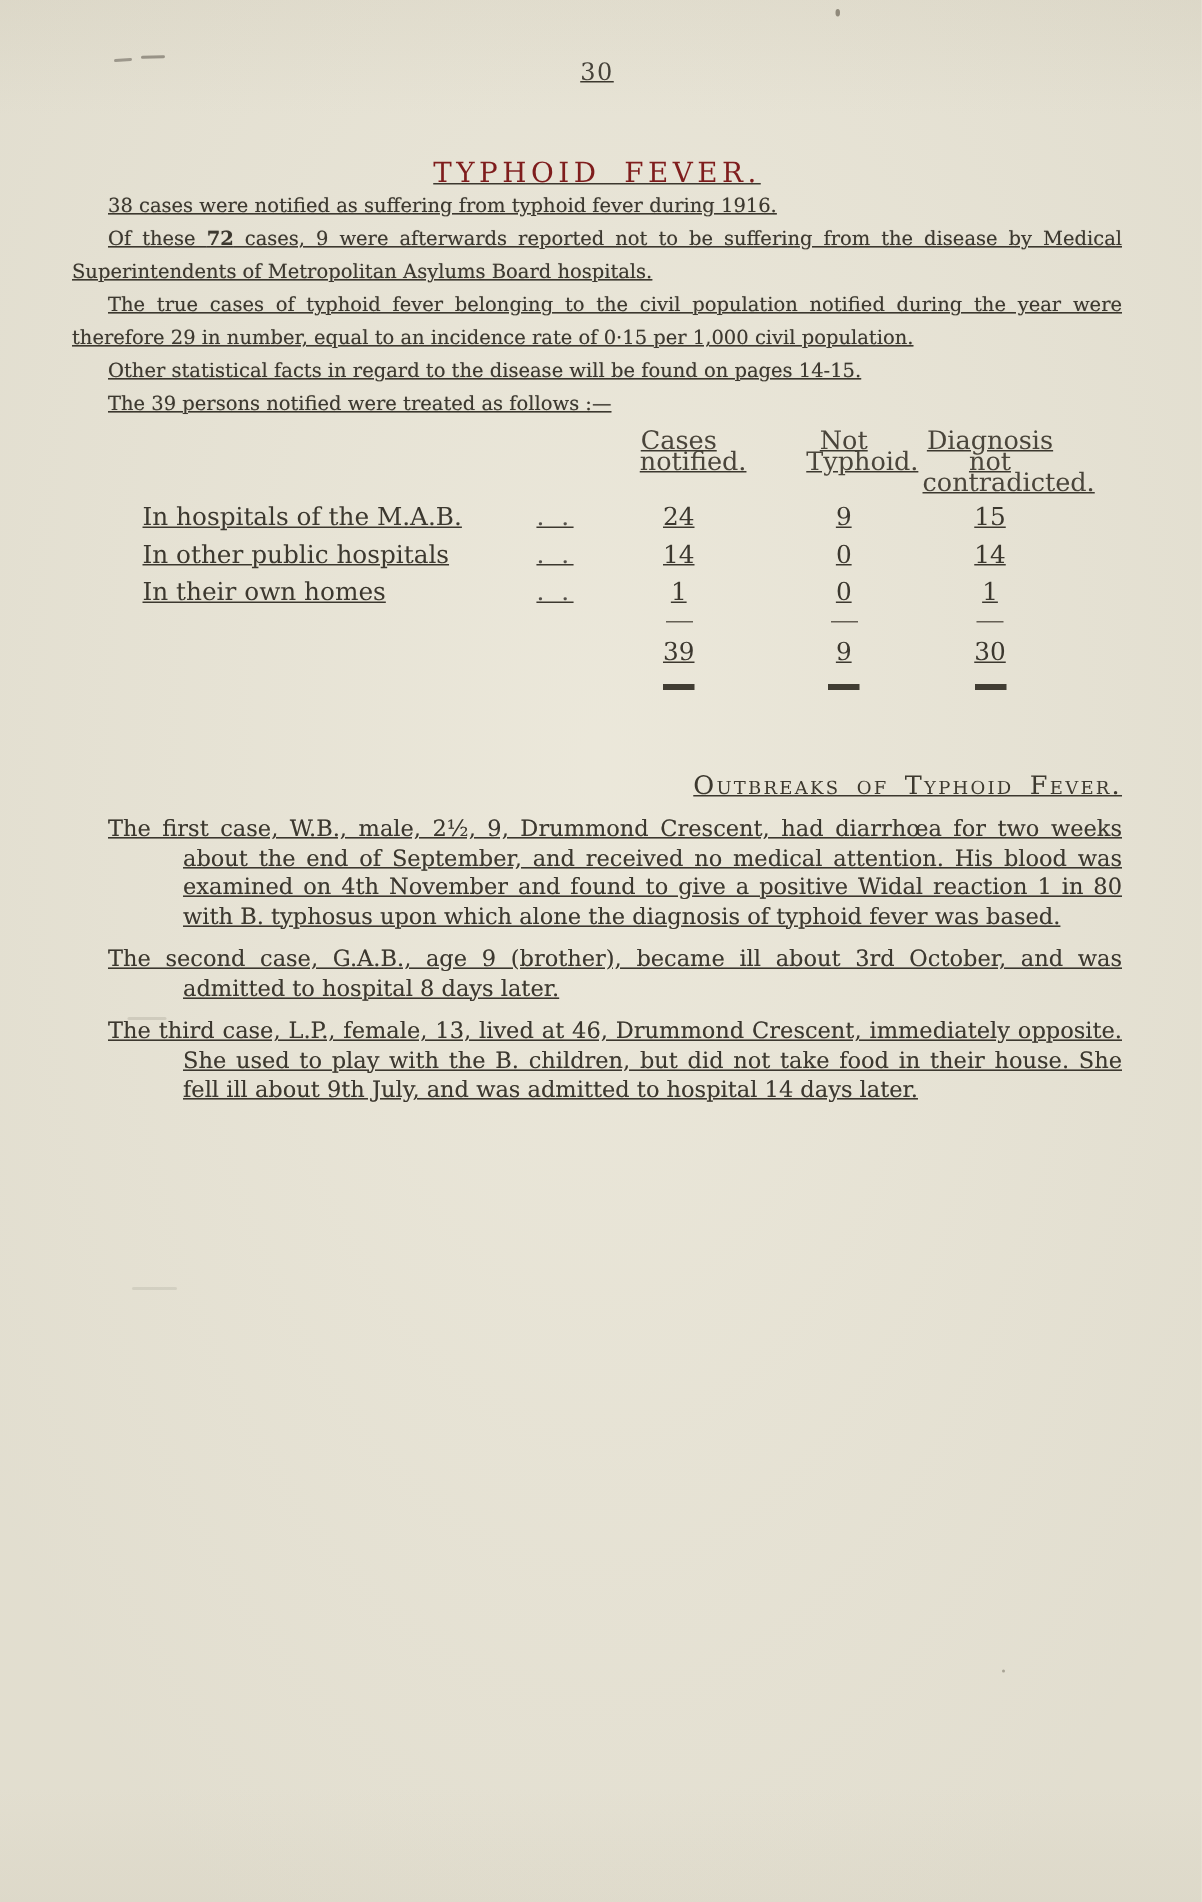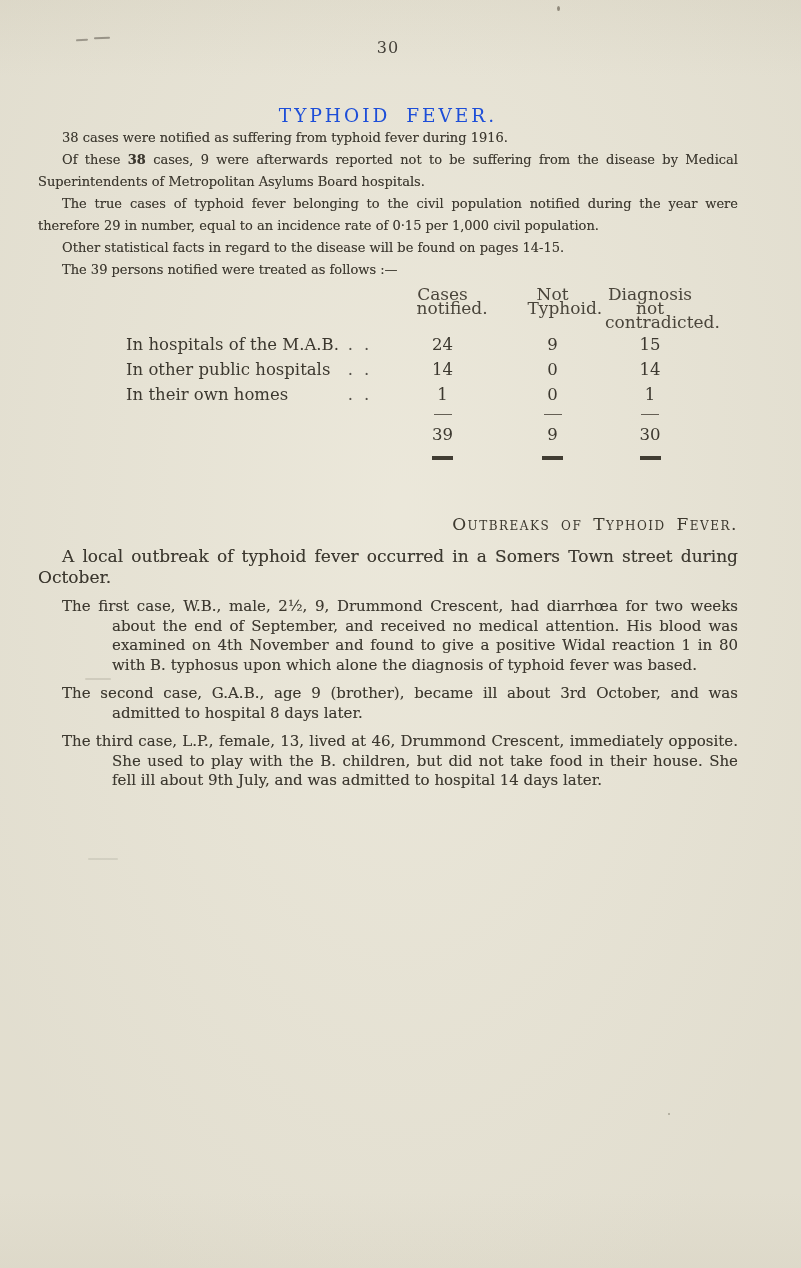--- a/index.html
+++ b/index.html
@@ -9,30 +9,30 @@
     background-image:
       radial-gradient(ellipse at 50% 40%, rgba(255,255,255,0.10), rgba(0,0,0,0.03) 85%),
       linear-gradient(180deg, rgba(210,204,184,0.25) 0%, rgba(233,229,214,0) 6%, rgba(233,229,214,0) 94%, rgba(210,204,184,0.20) 100%);
     font-family:"DejaVu Serif","Liberation Serif",serif;
     color:#3c382f;
     position:relative;
     overflow:hidden;
     -webkit-font-smoothing:antialiased;
   }
   .content{
-    position:absolute;left:38px;top:0;width:700px;
+    position:absolute;left:48px;top:0;width:700px;text-decoration:underline;
   }
   .page-number{
     padding-top:38px;text-align:center;
     font-size:16px;line-height:20px;letter-spacing:1px;color:#46423a;
   }
   .doc-title{
     margin-top:46px;text-align:center;
     font-size:18.5px;line-height:23px;letter-spacing:3px;word-spacing:7px;
-    color:#1d4ed8;
+    color:#7f1d1d;
   }
   p.body{
     margin:0;text-align:justify;text-indent:24px;
     font-size:13px;line-height:22px;
     text-shadow:0 0 0.5px rgba(60,56,47,0.45);
   }
   .m1{margin-top:12px;} .m2{margin-top:16px;} .m3{margin-top:17px;}
   .m4{margin-top:10px;} .m5{margin-top:13px;} .m6{margin-top:18px;}
   .m7{margin-top:16px;}
   .bold-num{font-weight:bold;}
@@ -49,21 +49,21 @@
   }
   .thead-row{align-items:start;margin-bottom:3px;}
   .th{
     text-align:center;font-size:17px;line-height:14px;color:#4a453b;
     display:flex;justify-content:center;
   }
   .th span{display:inline-block;}
   .th-w1 span{max-width:52px;}
   .th-w2 span{max-width:50px;}
   .th-w3 span{max-width:90px;}
-  .tlabel{line-height:25px;white-space:nowrap;margin-left:41px;}
+  .tlabel{line-height:25px;white-space:nowrap;}
   .tleader{line-height:25px;text-align:center;letter-spacing:3px;color:#55514a;}
   .tnum{line-height:25px;text-align:center;}
   .rule-row{height:15px;align-items:center;}
   .rule{width:18px;height:1.6px;background:#4d483d;margin:0 auto;opacity:0.85;}
   .rule-bold-row{height:18px;align-items:center;margin-top:2px;}
   .rule-bold{width:21px;height:3.6px;background:#413d33;margin:0 auto;}
 
   
   .section-heading{
     margin-top:47px;text-align:right;
@@ -103,21 +103,21 @@
 <div class="speck sp4"></div>
 
 <div class="content">
 
   <div class="page-number">30</div>
 
   <div class="doc-title">TYPHOID FEVER.</div>
 
   <p class="body m1">38 cases were notified as suffering from typhoid fever during 1916.</p>
 
-  <p class="body m2"><span>Of these </span><span class="bold-num">38</span><span> cases, 9 were afterwards reported not to be suffering from the disease by Medical Superintendents of Metropolitan Asylums Board hospitals.</span></p>
+  <p class="body m2"><span>Of these </span><span class="bold-num">72</span><span> cases, 9 were afterwards reported not to be suffering from the disease by Medical Superintendents of Metropolitan Asylums Board hospitals.</span></p>
 
 
   <p class="body m4">The true cases of typhoid fever belonging to the civil population notified during the year were therefore 29 in number, equal to an incidence rate of 0·15 per 1,000 civil population.</p>
 
 
   <p class="body m6">Other statistical facts in regard to the disease will be found on pages 14-15.</p>
 
   <p class="body m7">The 39 persons notified were treated as follows :—</p>
 
   <div class="ttable">
@@ -193,19 +193,18 @@
         </div>
       <div>
           <div class="rule-bold"></div>
         </div>
     </div>
 
   </div>
 
   <div class="section-heading">Outbreaks of Typhoid Fever.</div>
 
-  <p class="outbreak-intro">A local outbreak of typhoid fever occurred in a Somers Town street during October.</p>
 
   <p class="case">The first case, W.B., male, 2½, 9, Drummond Crescent, had diarrhœa for two weeks about the end of September, and received no medical attention. His blood was examined on 4th November and found to give a positive Widal reaction 1 in 80 with B. typhosus upon which alone the diagnosis of typhoid fever was based.</p>
   <p class="case">The second case, G.A.B., age 9 (brother), became ill about 3rd October, and was admitted to hospital 8 days later.</p>
   <p class="case">The third case, L.P., female, 13, lived at 46, Drummond Crescent, immediately opposite. She used to play with the B. children, but did not take food in their house. She fell ill about 9th July, and was admitted to hospital 14 days later.</p>
 
 </div>
 
 </body></html>

